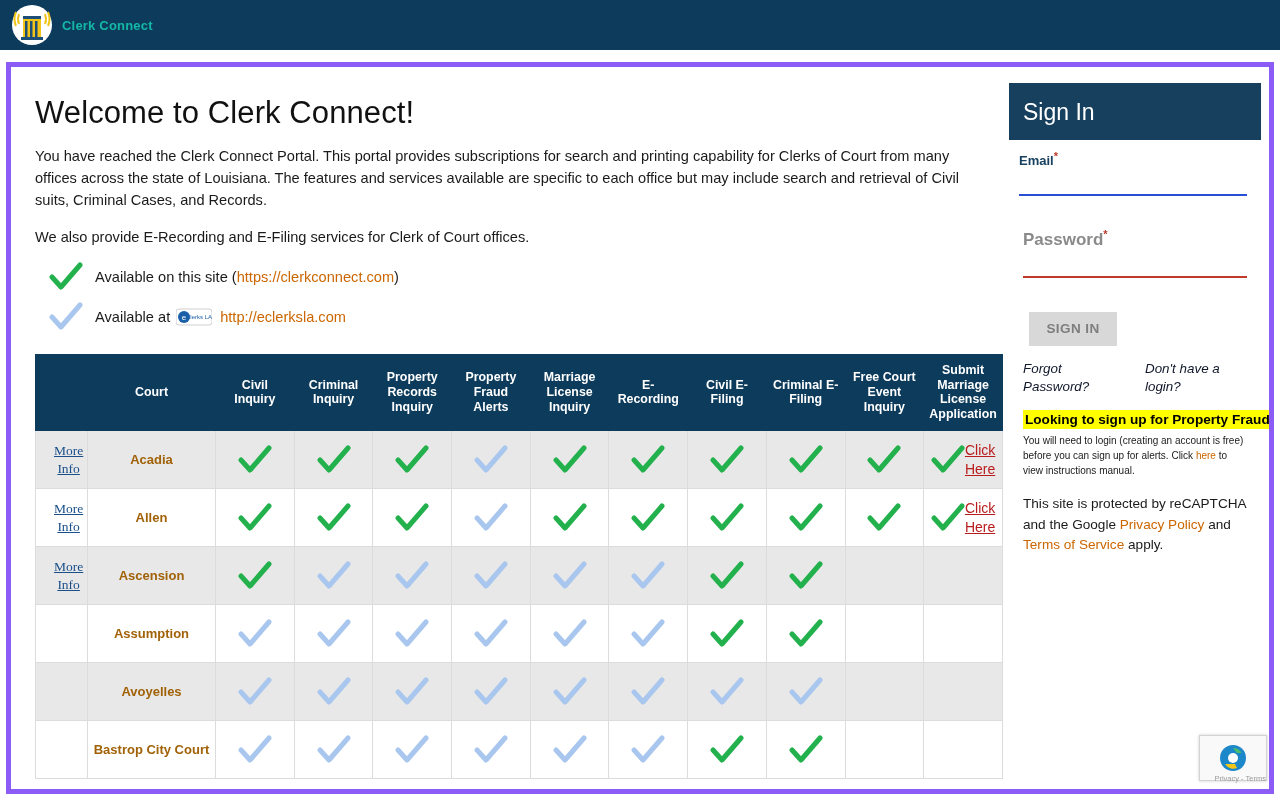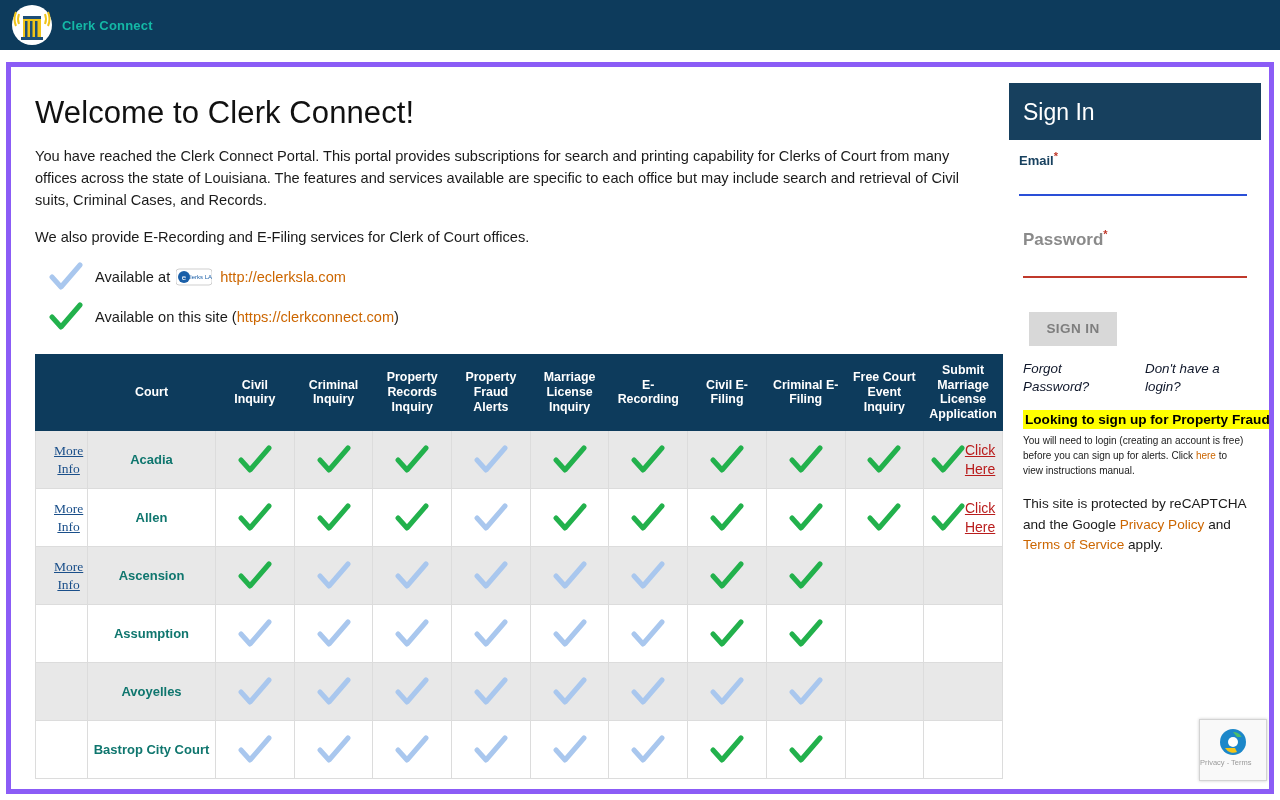--- a/index.html
+++ b/index.html
@@ -133,21 +133,21 @@
   td.moreinfo a {
     color: #1a4f8a;
     font-size: 13.5px;
     text-decoration: underline;
     line-height: 1.3;
     display: inline-block;
   }
   td.court {
     font-weight: bold;
     font-size: 14.2px;
-    color: #0f766e;
+    color: #a16207;
     text-align: center;
     line-height: 1.2;
   }
   td.cell { padding: 0; }
   td.clickhere a {
     color: #b91c1c;
     font-size: 14px;
     text-decoration: underline;
     line-height: 1.35;
   }
@@ -230,25 +230,25 @@
   .recaptcha-note {
     margin: 16px 14px 0 14px;
     font-size: 13.6px;
     color: #1a1a1a;
     line-height: 1.5;
   }
 
   .recaptcha-badge {
     position: absolute;
     right: 2px; bottom: 8px;
-    width: 68px; height: 62px;
+    width: 68px; height: 46px;
     background: #f9f9f9;
     border: 1px solid #d3d3d3;
     box-shadow: 0 0 3px rgba(0,0,0,.2);
-    text-align: left;
+    text-align: right;
   }
   .recaptcha-badge .rc-logo {
     margin: 6px auto 0 auto;
     width: 32px; height: 32px;
   }
   .recaptcha-badge .rc-text {
     font-size: 7.5px;
     color: #9b9b9b;
     line-height: 1.2;
   }
@@ -279,44 +279,44 @@
   <div class="content">
 
     <div class="left">
       <h1 class="page-title">Welcome to Clerk Connect!</h1>
       <p class="para">You have reached the Clerk Connect Portal. This portal provides subscriptions for search and printing capability for Clerks of Court from many offices across the state of Louisiana. The features and services available are specific to each office but may include search and retrieval of Civil suits, Criminal Cases, and Records.</p>
       <p class="para">We also provide E-Recording and E-Filing services for Clerk of Court offices.</p>
 
       <div class="avail-row">
         <span class="check">
           <svg width="34" height="30" viewBox="0 0 34 30">
+              <path d="M3 15 L12 25 L31 3" stroke="#22b14c" stroke-width="5" fill="none" stroke-linecap="round" stroke-linejoin="round"></path>
+            </svg>
+        </span>
+        <span class="label">Available on this site (</span>
+          <a class="link-orange" href="#">https://clerkconnect.com</a>
+          <span>)</span>
+      </div>
+
+      <div class="avail-row">
+        <span class="check">
+          <svg width="34" height="30" viewBox="0 0 34 30">
               <path d="M3 15 L12 25 L31 3" stroke="#a9c7ee" stroke-width="5" fill="none" stroke-linecap="round" stroke-linejoin="round"></path>
             </svg>
         </span>
         <span class="label">Available at</span>
         <span class="eclerks-badge">
           <svg width="36" height="22" viewBox="0 0 36 22">
             <rect x="0" y="3" width="36" height="16" rx="3" fill="#ffffff" stroke="#cfcfcf"></rect>
             <circle cx="8" cy="11" r="6" fill="#1a5fa8"></circle>
             <text x="8" y="14" font-size="8" fill="#ffffff" text-anchor="middle" font-family="Liberation Sans">e</text>
             <text x="23" y="13" font-size="6" fill="#1a5fa8" text-anchor="middle" font-family="Liberation Sans">Clerks LA</text>
           </svg>
         </span>
         <a class="link-orange" href="#">http://eclerksla.com</a>
-      </div>
-
-      <div class="avail-row">
-        <span class="check">
-          <svg width="34" height="30" viewBox="0 0 34 30">
-              <path d="M3 15 L12 25 L31 3" stroke="#22b14c" stroke-width="5" fill="none" stroke-linecap="round" stroke-linejoin="round"></path>
-            </svg>
-        </span>
-        <span class="label">Available on this site (</span>
-          <a class="link-orange" href="#">https://clerkconnect.com</a>
-          <span>)</span>
       </div>
 
       <table class="grid">
         <thead>
           <tr>
             <th class="blank"></th>
             <th class="courtcol">Court</th>
             <th>Civil Inquiry</th>
             <th>Criminal Inquiry</th>
             <th>Property Records Inquiry</th>

